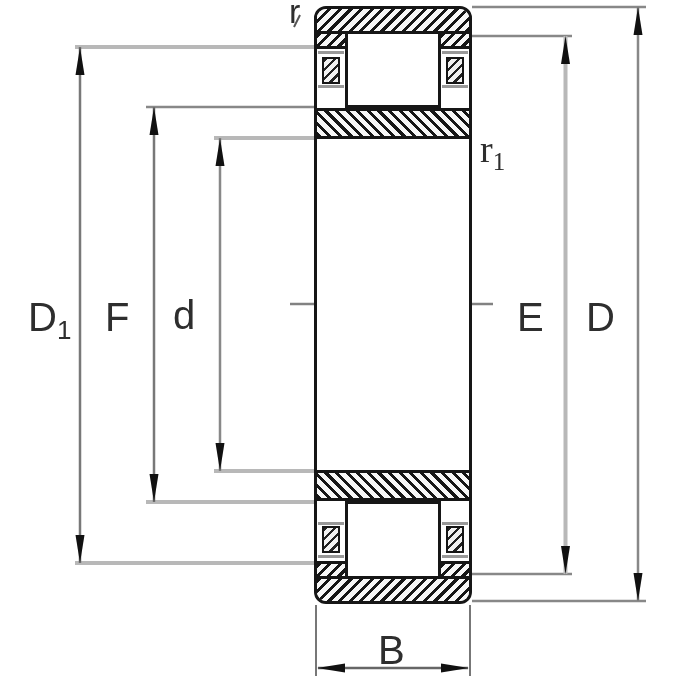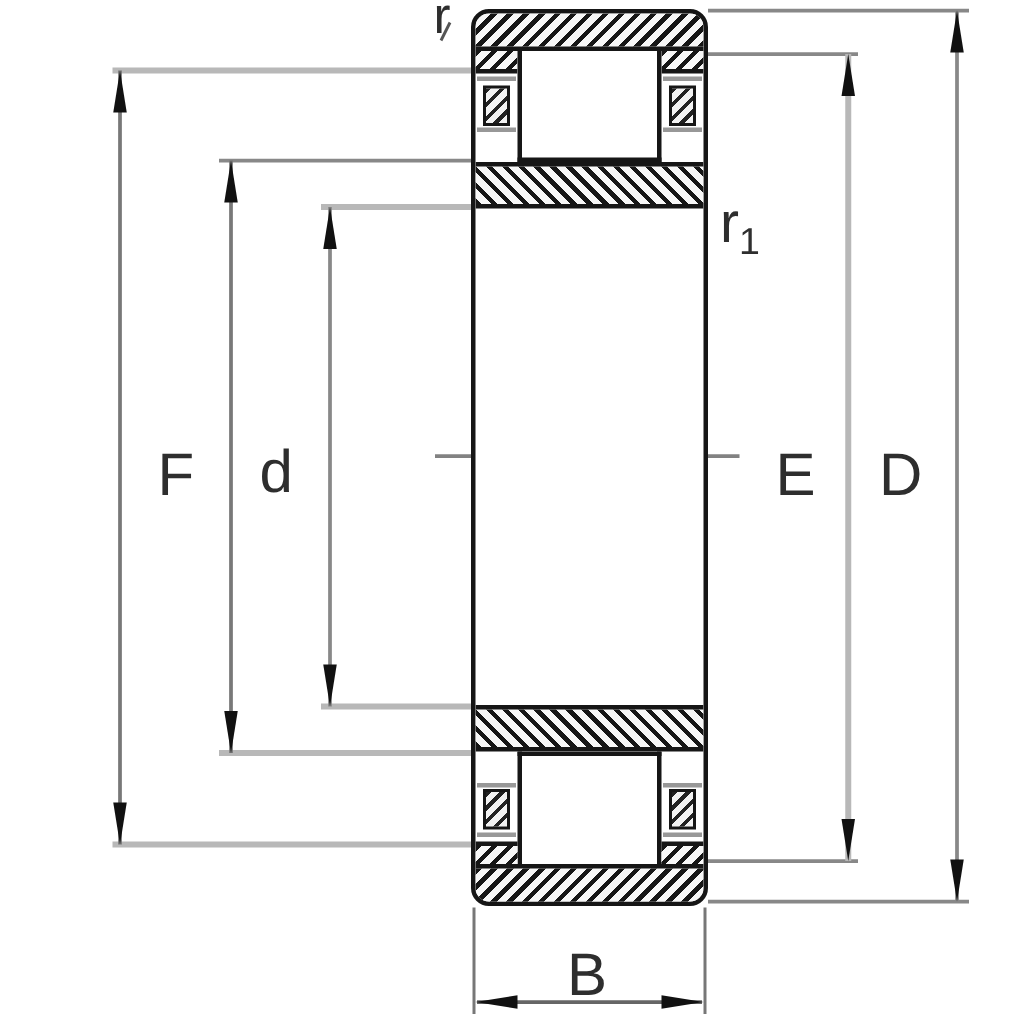--- a/index.html
+++ b/index.html
@@ -131,28 +131,29 @@
     <div class="abs cage-sq hatch-thin" style="left:5px; top:517px;"></div>
     <div class="abs cage-sq hatch-thin" style="right:5px; top:517px;"></div>
     <div class="abs cage-line" style="left:1px; top:546px;"></div>
     <div class="abs cage-line" style="right:1px; top:546px;"></div>
 
     <div class="abs flange-left-bottom hatch-slash"></div>
     <div class="abs flange-right-bottom hatch-slash"></div>
     <div class="abs band-outer-bottom hatch-slash"></div>
   </div>
 
+  <div class="abs dim-label" style="left:28px; top:297px;"><span>D</span><span class="sub">1</span></div>
 
   <div class="abs dim-label" style="left:105px; top:297px;"><span>F</span></div>
 
   <div class="abs dim-label" style="left:173px; top:295px;"><span>d</span></div>
 
   <div class="abs dim-label" style="left:517px; top:297px;"><span>E</span></div>
 
   <div class="abs dim-label" style="left:586px; top:297px;"><span>D</span></div>
 
   <div class="abs dim-label" style="left:378px; top:630px;"><span>B</span></div>
 
   <div class="abs dim-label small-label" style="left:289px; top:-6px;"><span>r</span></div>
 
-  <div class="abs dim-label" style="left:480px; top:130px; font-size:38px;"><span>r</span><span class="sub" style="font-size:25px;">1</span></div>
+  <div class="abs dim-label" style="left:480px; top:130px; font-size:38px;font-family:Liberation Serif, serif;"><span>r</span><span class="sub" style="font-size:25px;">1</span></div>
 
 </div>
 
 </body></html>

